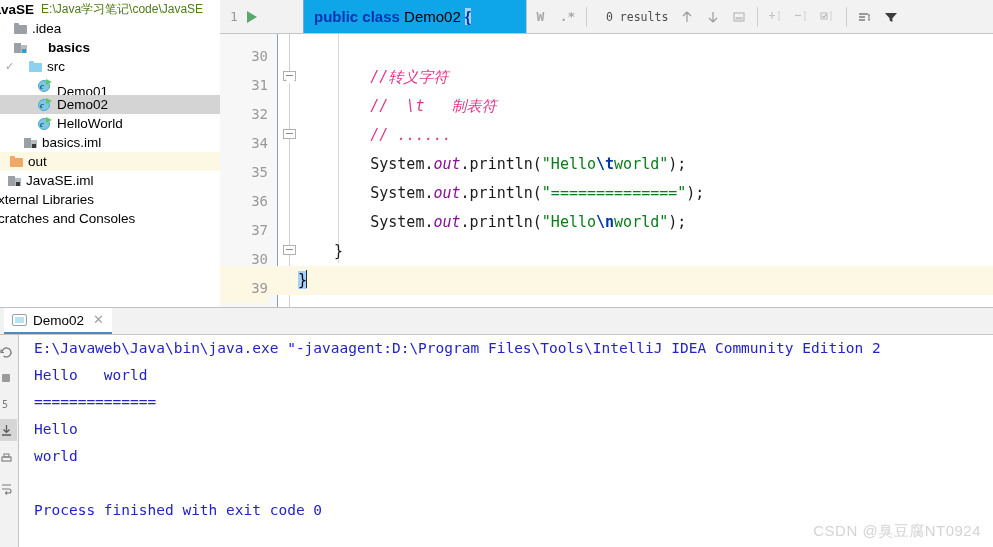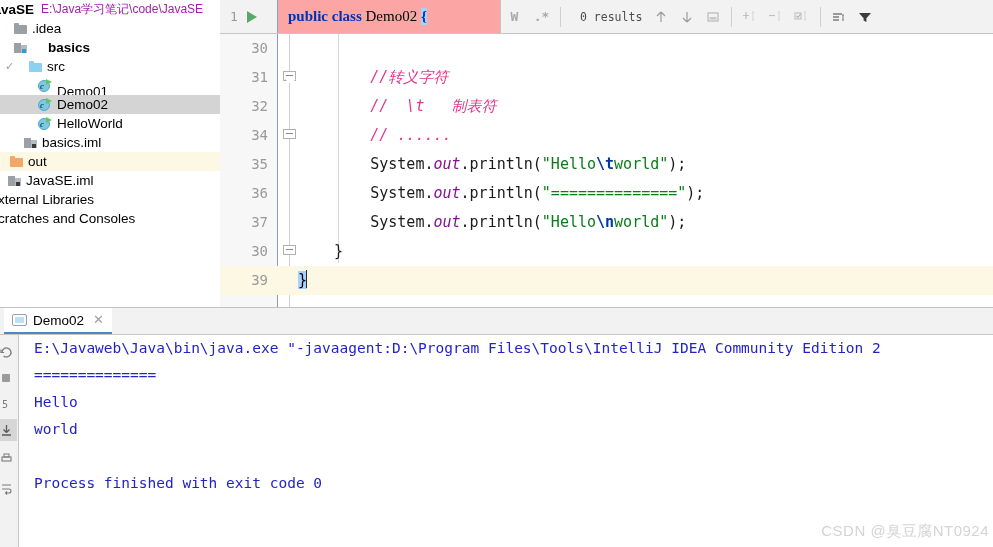--- a/index.html
+++ b/index.html
@@ -17,21 +17,21 @@
     position:absolute;left:0;top:0;width:220px;height:307px;
     background:#ffffff;overflow:hidden;
   }
   .tree-row{
     position:relative;height:19px;line-height:19px;white-space:nowrap;
     display:flex;align-items:center;font-size:13.5px;
   }
   .tree-row.selected{background:#d4d4d4;}
   .tree-row.excluded{background:#fdf8e3;}
   .tree-label{display:inline-block;}
-  .dim{color:#a21caf;font-size:12px;margin-left:7px;}
+  .dim{color:#4d7c0f;font-size:12px;margin-left:7px;}
   .bold{font-weight:bold;}
 
   .ico{display:inline-block;position:relative;flex:0 0 auto;}
 
   
   .folder{width:13px;height:11px;}
   .folder i{position:absolute;left:0;top:2px;width:13px;height:9px;border-radius:1px;display:block;}
   .folder u{position:absolute;left:0;top:0;width:5px;height:3px;border-radius:1px 1px 0 0;display:block;}
   .f-grey i,.f-grey u{background:#9aa0a6;}
   .f-src i,.f-src u{background:#8cd2f0;}
@@ -61,42 +61,42 @@
     background:#f2f2f2;border-bottom:1px solid #c5c5c5;box-sizing:border-box;
     display:flex;align-items:center;
   }
   #find-gutter{width:57px;height:33px;display:flex;align-items:center;
      background:#f2f2f2;box-sizing:border-box;padding-left:10px;}
   #find-lineno{color:#9a9a9a;font-family:"DejaVu Sans Mono",monospace;font-size:13px;}
   #run-arrow{width:0;height:0;border-left:10px solid #59a869;
      border-top:6px solid transparent;border-bottom:6px solid transparent;margin-left:9px;}
   #find-field{
     position:relative;height:33px;flex:0 0 auto;width:224px;
-    background:#fca5a5;border-left:1px solid #7ba7d7;border-right:1px solid #c5c5c5;
+    background:#0ea5e9;border-left:1px solid #7ba7d7;border-right:1px solid #c5c5c5;
     display:flex;align-items:center;padding-left:10px;box-sizing:border-box;
-    font-family:Liberation Serif, serif;font-size:15px;
+    font-family:Liberation Sans, sans-serif;font-size:15px;margin-left:26px;
   }
   #find-field .kw{color:#0033b3;font-weight:bold;}
   #find-field .idn{color:#000;}
   #find-field .sel{background:#a6d2ff;}
   .tgl{width:27px;height:33px;display:flex;align-items:center;justify-content:center;
      color:#a8a8a8;font-family:"DejaVu Sans Mono",monospace;font-size:13px;font-weight:bold;}
   .vsep{width:1px;height:20px;background:#cfcfcf;margin:0 5px;}
   #results-text{color:#4d4d4d;font-size:11.5px;margin:0 6px 0 14px;font-family:"DejaVu Sans Mono",monospace;}
   .tbtn{width:26px;height:26px;display:flex;align-items:center;justify-content:center;color:#9b9b9b;}
   .tbtn svg{display:block;}
 
   
   #editor{
     position:absolute;left:220px;top:34px;width:773px;height:273px;
     background:#ffffff;overflow:hidden;
   }
   .eline{position:relative;height:29px;}
   .eline.caret{background:#fcf8e3;}
-  .lnum{position:absolute;left:0;top:0;width:48px;height:29px;line-height:29px;
+  .lnum{position:absolute;left:0;top:8px;width:48px;height:29px;line-height:29px;
      text-align:right;color:#999999;font-family:"DejaVu Sans Mono",monospace;font-size:14px;
      background:#f7f7f7;}
   .eline.caret .lnum{background:#fcf8e3;}
   .gutter-strip{position:absolute;left:0;top:0;width:57px;height:273px;background:#f7f7f7;}
   .gline{position:absolute;left:57px;top:0;width:1px;height:273px;background:#8c9cb5;}
   .foldline{position:absolute;left:69px;top:0;width:1px;height:273px;background:#d0d0d0;}
   .indentline{position:absolute;left:118px;top:0;width:1px;height:229px;background:#d8d8d8;}
   .fold{position:absolute;left:63px;width:13px;height:13px;}
   .fold .box{position:absolute;left:0;top:0;width:13px;height:10px;
      border:1px solid #b0b0b0;background:#fff;box-sizing:border-box;}
@@ -134,21 +134,21 @@
      border-right:1px solid #c5c5c5;box-sizing:border-box;}
   .ctb{position:absolute;left:-5px;width:22px;height:22px;display:flex;align-items:center;
      justify-content:center;color:#7a7a7a;}
   .ctb.active{background:#d6d6d6;}
 
   #console-out{position:absolute;left:20px;top:27px;width:973px;height:212px;
      background:#fff;overflow:hidden;
      font-family:"DejaVu Sans Mono",monospace;font-size:14.5px;color:#2323c8;}
   .oline{height:27px;line-height:27px;white-space:pre;padding-left:14px;}
 
-  #watermark{position:absolute;right:4px;bottom:6px;color:#d4d4d4;font-size:15px;
+  #watermark{position:absolute;right:12px;bottom:6px;color:#d4d4d4;font-size:15px;
      letter-spacing:.5px;user-select:none;}
 </style>
 </head>
 <body>
 
 <div id="app">
 
   <div id="project-panel">
 
     <div class="tree-row" style="padding-left:0px;">
@@ -416,20 +416,21 @@
       </div>
       <div class="ctb" style="top:142px;">
         <svg width="13" height="13" viewBox="0 0 13 13">
             <path d="M2 3h9M2 7h7a2 2 0 0 1 0 4H6M7 9.5L5.5 11 7 12.5" stroke="#7a7a7a" stroke-width="1.1" fill="none"></path>
           </svg>
       </div>
     </div>
 
     <div id="console-out">
         <div class="oline">E:\Javaweb\Java\bin\java.exe "-javaagent:D:\Program Files\Tools\IntelliJ IDEA Community Edition 2</div>
+        <div class="oline">Hello	world</div>
         <div class="oline">==============</div>
         <div class="oline">Hello</div>
         <div class="oline">world</div>
         <div class="oline">&nbsp;</div>
         <div class="oline">Process finished with exit code 0</div>
       </div>
   </div>
 
   <div id="watermark">CSDN @臭豆腐NT0924</div>
 </div>

